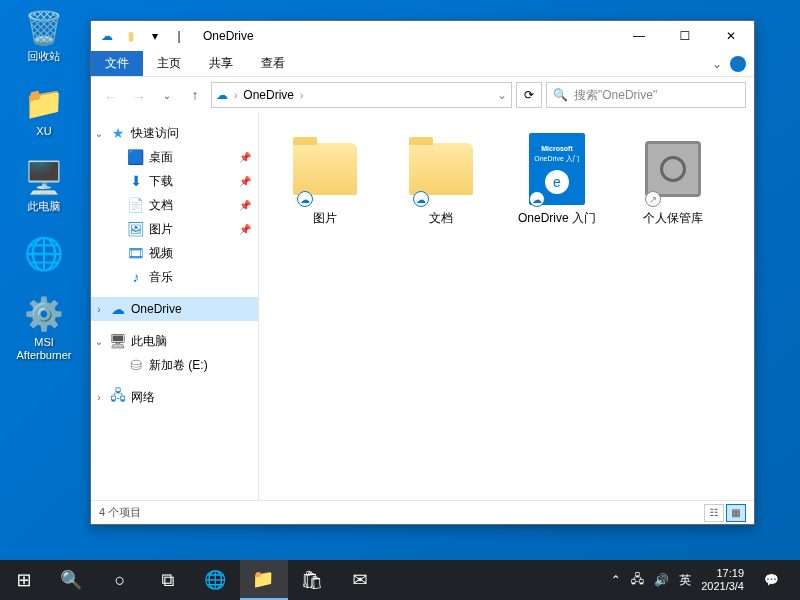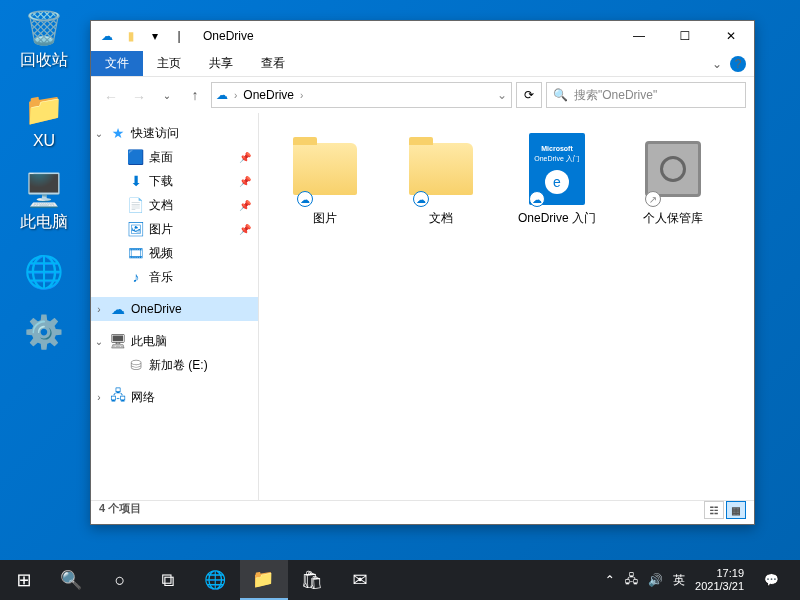--- a/index.html
+++ b/index.html
@@ -3,21 +3,21 @@
 <meta charset="utf-8">
 <style>
 * { margin: 0; padding: 0; box-sizing: border-box; font-family: "Segoe UI", "Microsoft YaHei", sans-serif; }
 body { width: 800px; height: 600px; overflow: hidden; background: #0078d7; position: relative; }
 
 
 .desktop { position: absolute; inset: 0; background: linear-gradient(135deg, #0078d7 0%, #0063b1 100%); }
 .desktop-icons { position: absolute; top: 8px; left: 8px; display: flex; flex-direction: column; gap: 20px; }
 .desktop-icon { width: 72px; display: flex; flex-direction: column; align-items: center; gap: 2px; cursor: pointer; }
 .desktop-icon .ico { width: 40px; height: 40px; display: flex; align-items: center; justify-content: center; font-size: 32px; }
-.desktop-icon .lbl { color: #fff; font-size: 16px; text-align: center; text-shadow: 1px 1px 2px rgba(0,0,0,.6); line-height: 1.2; }
+.desktop-icon .lbl { color: #fff; font-size: 11px; text-align: center; text-shadow: 1px 1px 2px rgba(0,0,0,.6); line-height: 1.2; }
 
 
 .explorer { position: absolute; left: 90px; top: 20px; width: 665px; height: 505px; background: #fff; border: 1px solid #666; box-shadow: 0 4px 12px rgba(0,0,0,.3); display: flex; flex-direction: column; }
 
 
 .titlebar { height: 30px; background: #fff; display: flex; align-items: center; }
 .title-icons { display: flex; align-items: center; gap: 4px; padding: 0 6px; }
 .title-icons .qat { width: 20px; height: 20px; display: flex; align-items: center; justify-content: center; font-size: 12px; }
 .title-text { flex: 1; font-size: 12px; padding-left: 8px; }
 .win-controls { display: flex; }
@@ -62,21 +62,21 @@
 .folder::before { content: ""; position: absolute; top: -6px; left: 0; width: 24px; height: 8px; background: #f8d16b; border-radius: 2px 2px 0 0; }
 .safe-icon { width: 56px; height: 56px; background: #b0b0b0; border: 3px solid #888; border-radius: 4px; position: relative; }
 .safe-icon::after { content: ""; position: absolute; top: 50%; left: 50%; transform: translate(-50%, -50%); width: 20px; height: 20px; border: 3px solid #666; border-radius: 50%; }
 .doc-tile { width: 56px; height: 72px; background: #0078d4; border-radius: 2px; display: flex; flex-direction: column; align-items: center; justify-content: center; color: #fff; font-size: 7px; padding: 4px; gap: 2px; }
 .doc-tile .t { font-weight: bold; }
 .doc-tile .circ { width: 24px; height: 24px; border-radius: 50%; background: #fff; display: flex; align-items: center; justify-content: center; color: #0078d4; font-size: 14px; margin-top: 4px; }
 .sync-badge { position: absolute; bottom: -2px; left: 8px; width: 16px; height: 16px; border-radius: 50%; background: #fff; border: 1px solid #0078d4; display: flex; align-items: center; justify-content: center; font-size: 10px; color: #0078d4; }
 .item-label { font-size: 12px; text-align: center; line-height: 1.3; }
 
 
-.statusbar { height: 24px; border-top: 1px solid #e5e5e5; display: flex; align-items: flex-start; padding: 0 8px; font-size: 11px; color: #555; font-weight: bold; }
+.statusbar { height: 24px; border-top: 1px solid #e5e5e5; display: flex; align-items: center; padding: 0 8px; font-size: 11px; color: #555; }
 .statusbar .views { margin-left: auto; display: flex; gap: 2px; }
 .statusbar .views div { width: 20px; height: 18px; border: 1px solid #ccc; display: flex; align-items: center; justify-content: center; font-size: 10px; cursor: pointer; }
 .statusbar .views .active { background: #cce8ff; border-color: #0078d4; }
 
 
 .taskbar { position: absolute; bottom: 0; left: 0; right: 0; height: 40px; background: #1f2226; display: flex; align-items: center; }
 .tb-item { width: 48px; height: 40px; display: flex; align-items: center; justify-content: center; color: #fff; font-size: 18px; cursor: pointer; }
 .tb-item.active { border-bottom: 2px solid #76b9ed; background: rgba(255,255,255,.12); }
 .tray { margin-left: auto; display: flex; align-items: center; gap: 10px; padding: 0 10px; color: #fff; font-size: 12px; }
 .tray .clock { text-align: right; line-height: 1.2; font-size: 11px; }
@@ -110,20 +110,21 @@
       </div>
       <div class="desktop-icon">
         <div class="ico">🖥️</div>
         <div class="lbl">此电脑</div>
       </div>
       <div class="desktop-icon">
         <div class="ico">🌐</div>
       </div>
       <div class="desktop-icon">
         <div class="ico">⚙️</div>
+        <div class="lbl">MSI Afterburner</div>
       </div>
     </div>
 
   <div class="explorer">
 
     <div class="titlebar">
       <div class="title-icons">
         <span class="qat ico-cloud">☁</span>
         <span class="qat ico-folder-sm">▮</span>
         <span class="qat">▾</span>
@@ -293,18 +294,18 @@
         <div class="tb-item">🛍</div>
         <div class="tb-item">✉</div>
       </div>
     <div class="tray">
       <span class="tray-icon">⌃</span>
       <span class="tray-icon">🖧</span>
       <span class="tray-icon">🔊</span>
       <span class="tray-icon">英</span>
       <div class="clock">
         <div>17:19</div>
-        <div>2021/3/21</div>
+        <div>2021/3/4</div>
       </div>
       <div class="action-center">💬</div>
     </div>
   </div>
 </div>
 
 </body></html>

